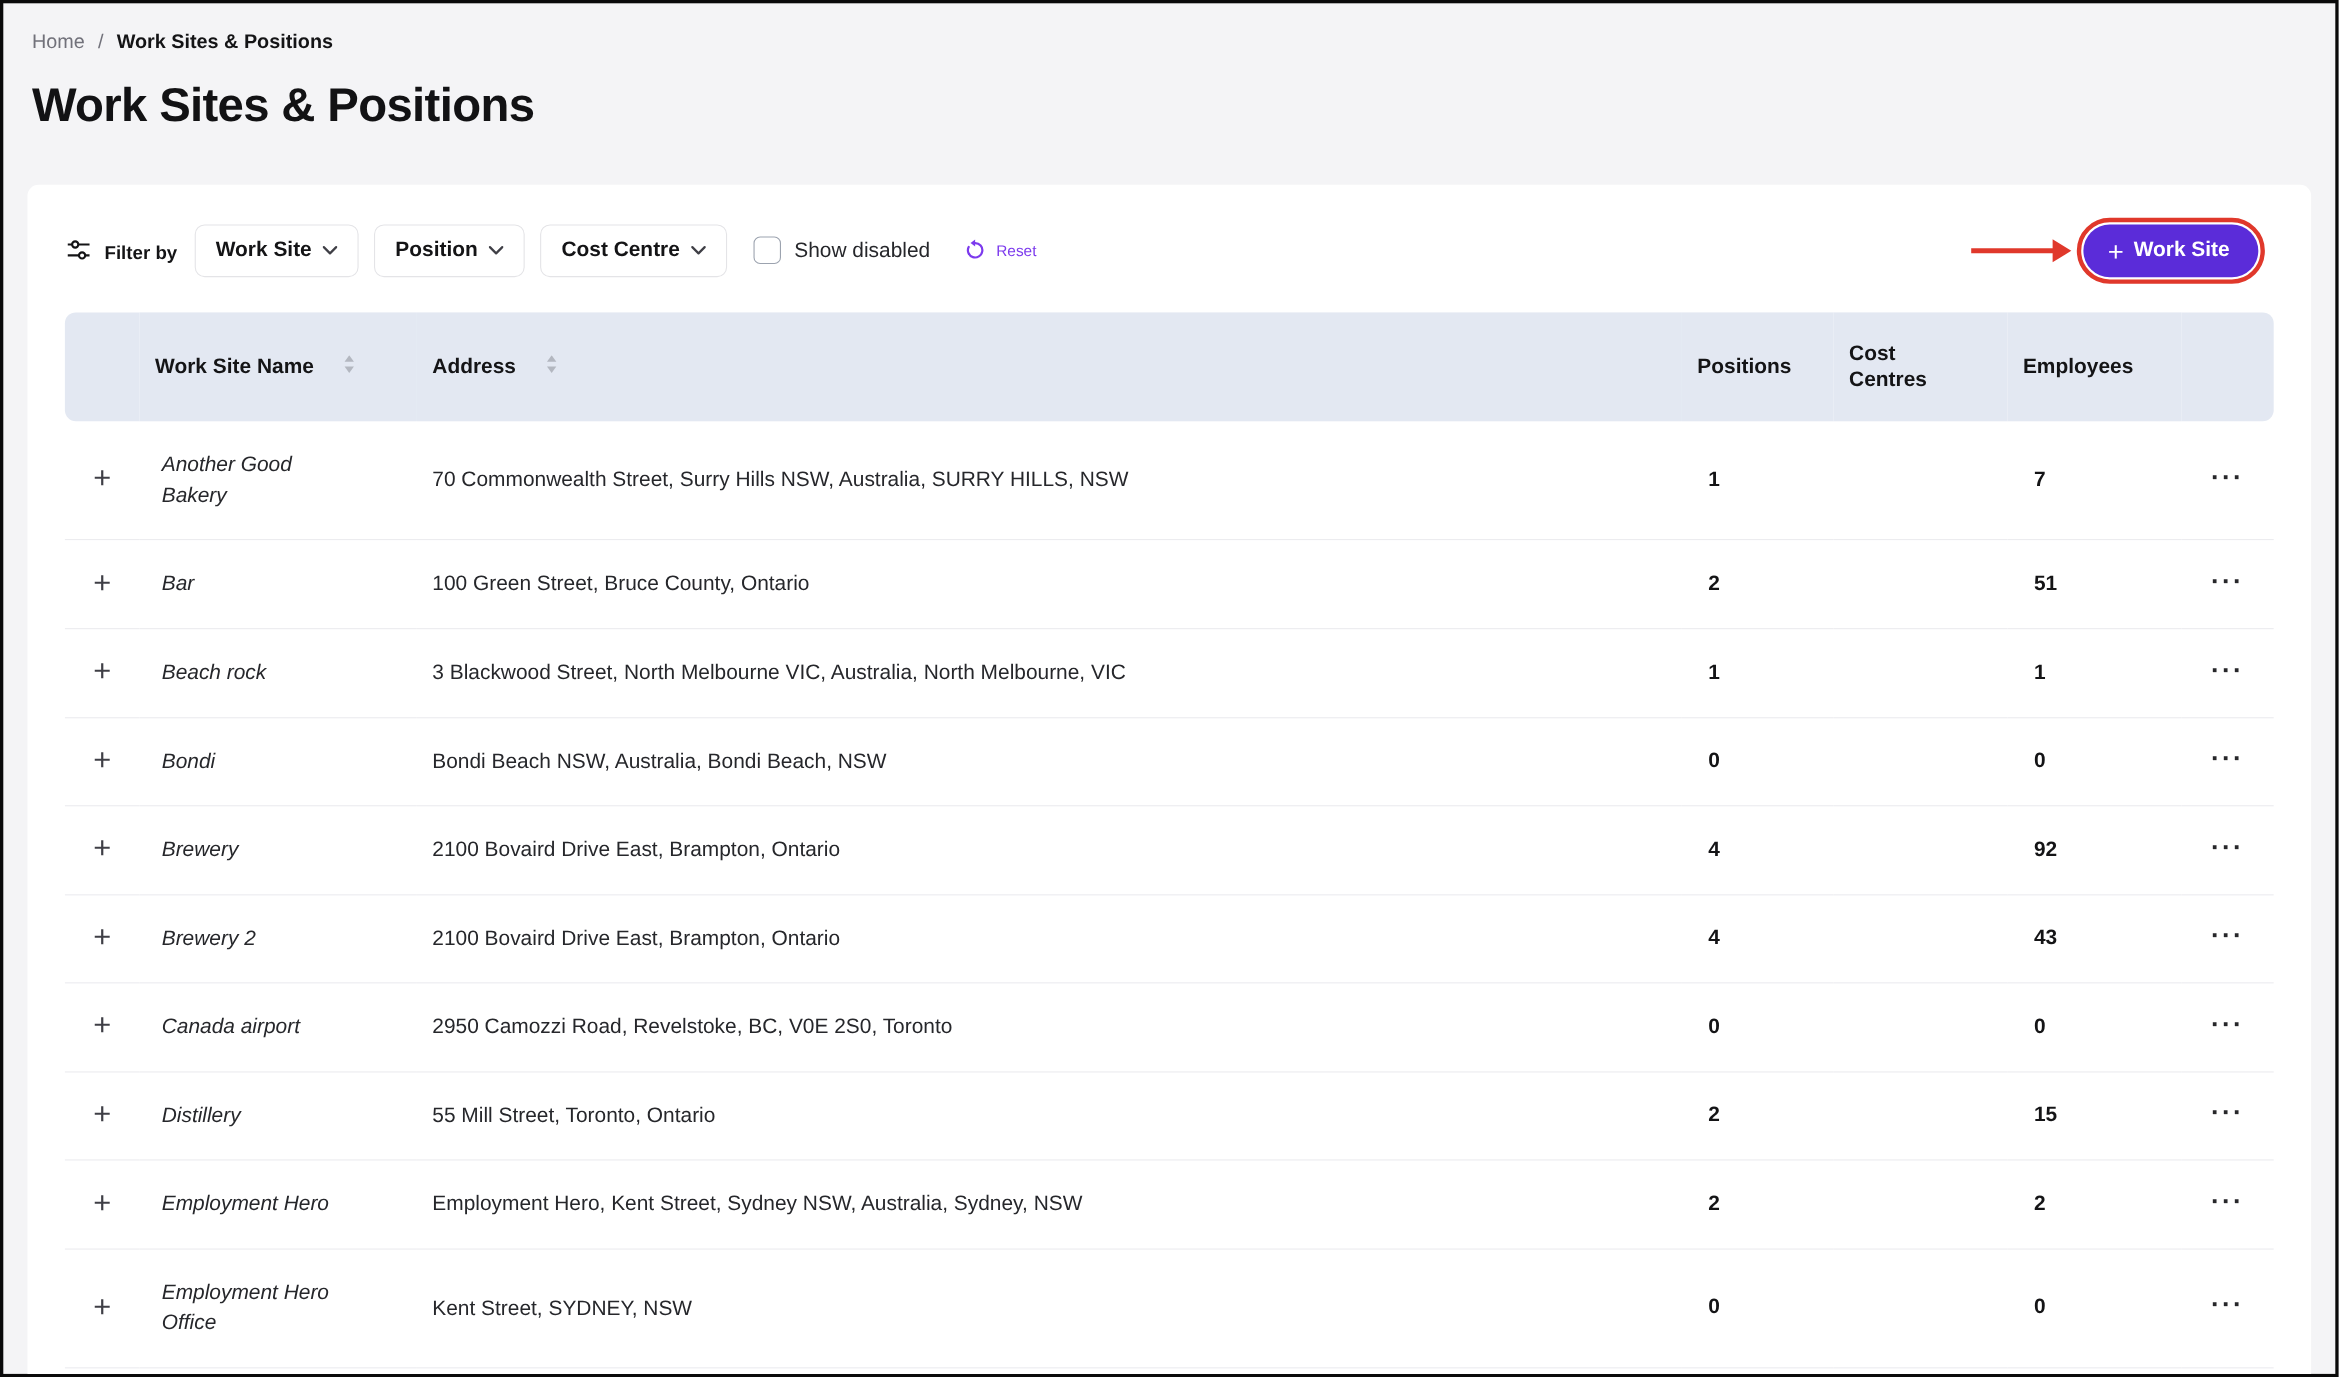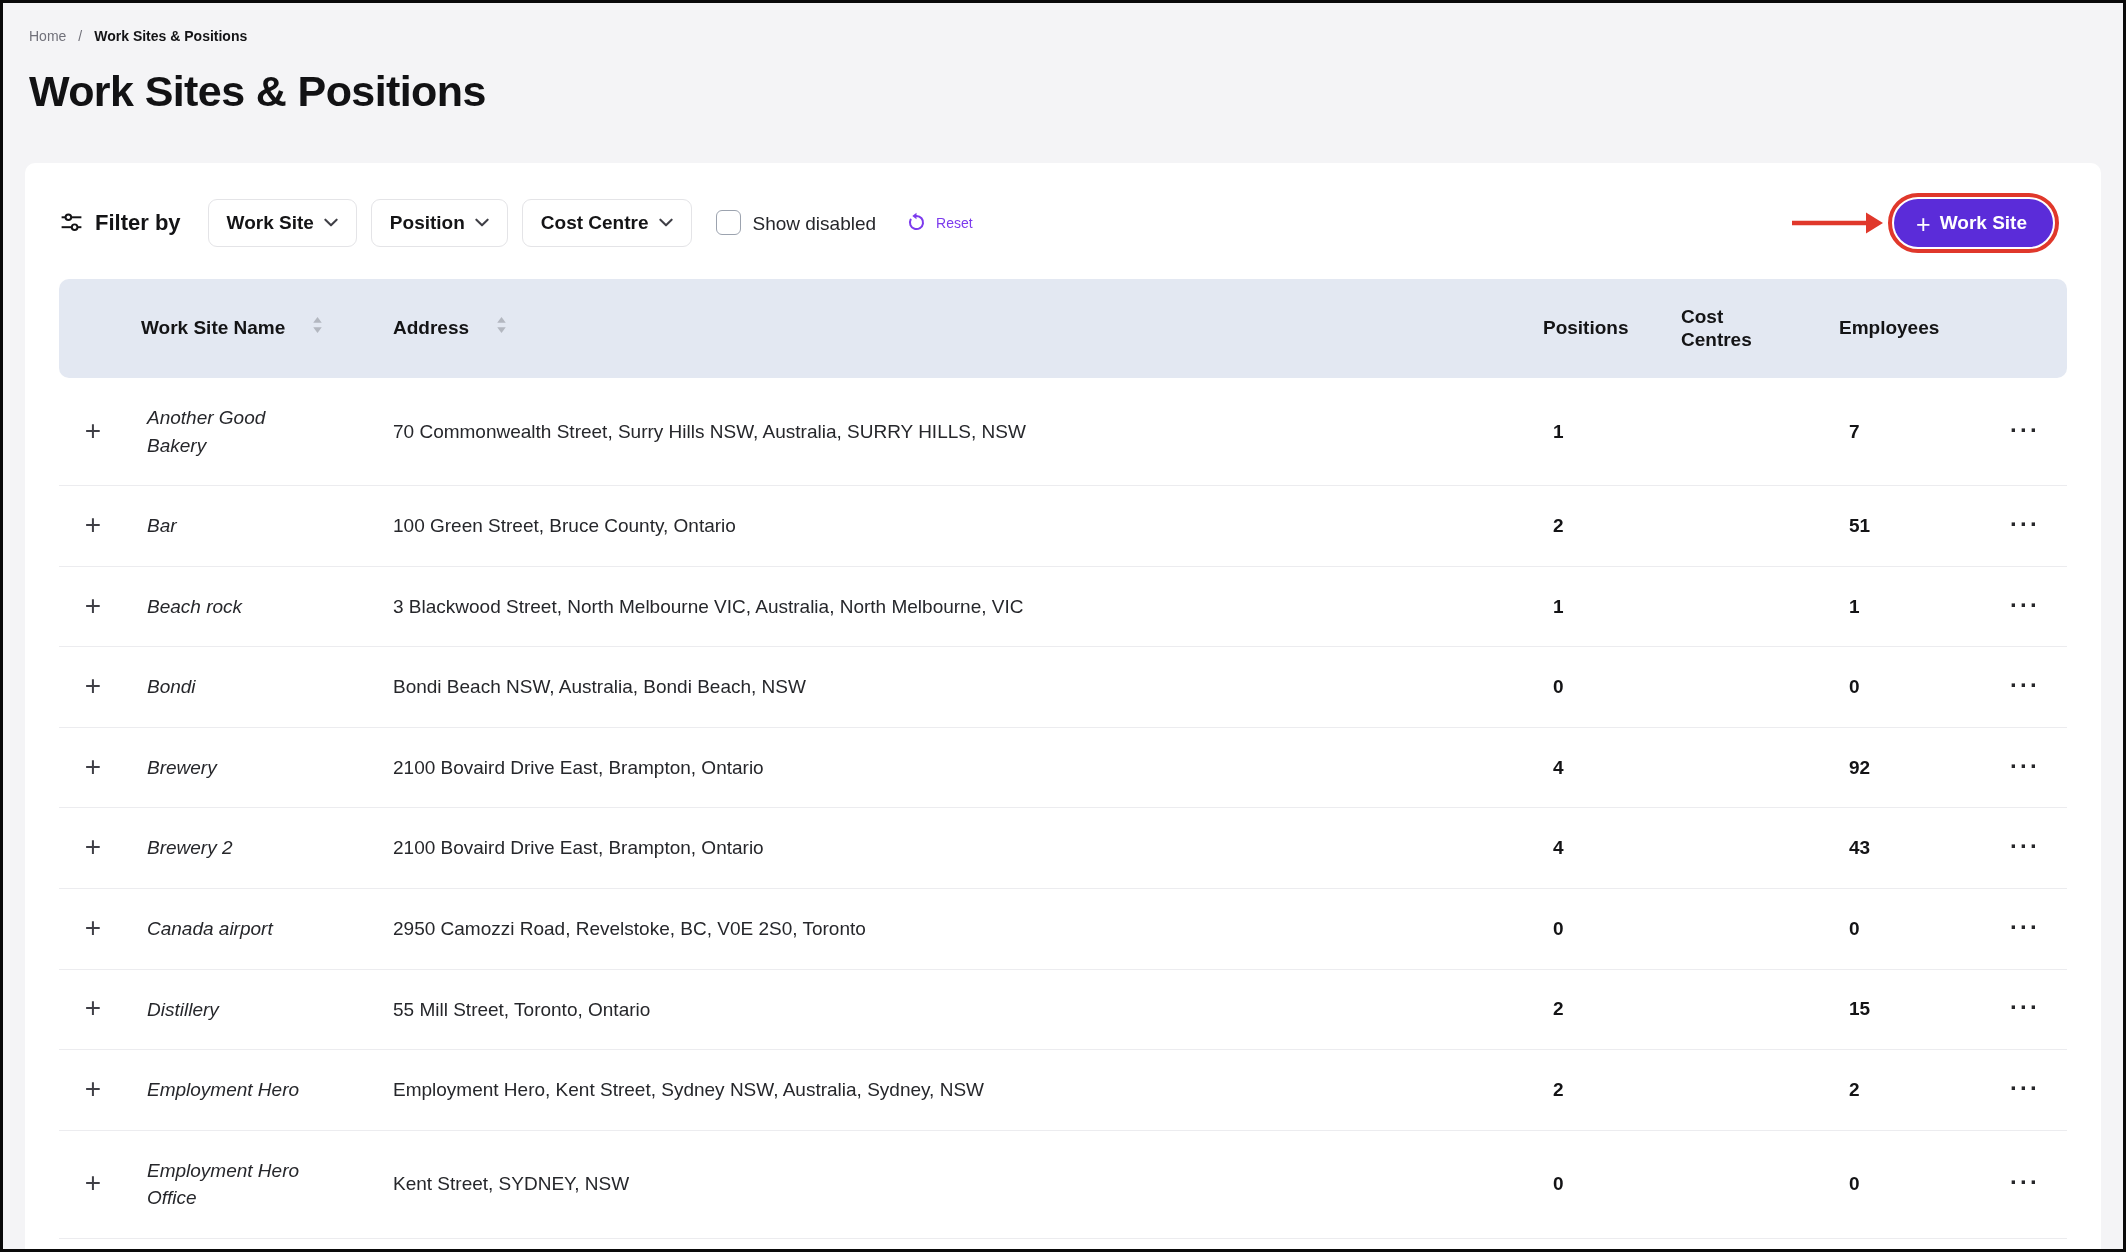--- a/index.html
+++ b/index.html
@@ -14,21 +14,21 @@
     overflow: hidden;
     position: relative;
   }
 
   
   .breadcrumb {
     display: flex;
     align-items: center;
     gap: 12px;
     padding: 24px 0 0 26px;
-    font-size: 14px;
+    font-size: 18px;
     line-height: 1.3;
   }
   .breadcrumb .crumb-home { color: #71717a; cursor: pointer; }
   .breadcrumb .crumb-sep { color: #71717a; }
   .breadcrumb .crumb-current { color: #141416; font-weight: 700; }
 
   
   .page-title {
     margin: 22px 0 0 26px;
     font-size: 43px;
@@ -49,26 +49,26 @@
 
   
   .toolbar {
     display: flex;
     align-items: center;
     height: 52px;
     margin-bottom: 30px;
   }
   .filter-by {
     display: flex;
-    align-items: flex-start;
+    align-items: flex-end;
     gap: 11px;
-    font-size: 22px;
+    font-size: 17px;
     font-weight: 700;
     color: #141416;
-    margin-right: 27px;
+    margin-right: 16px;
   }
   .pill-row { display: flex; align-items: center; gap: 14px; }
   .filter-pill {
     display: flex;
     align-items: center;
     gap: 10px;
     background: #fff;
     border: 1px solid #e4e4e7;
     border-radius: 9px;
     padding: 12px 18px;

